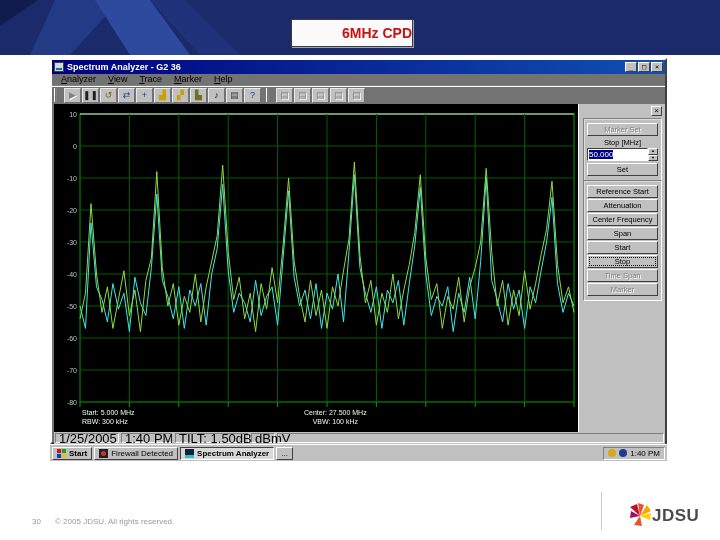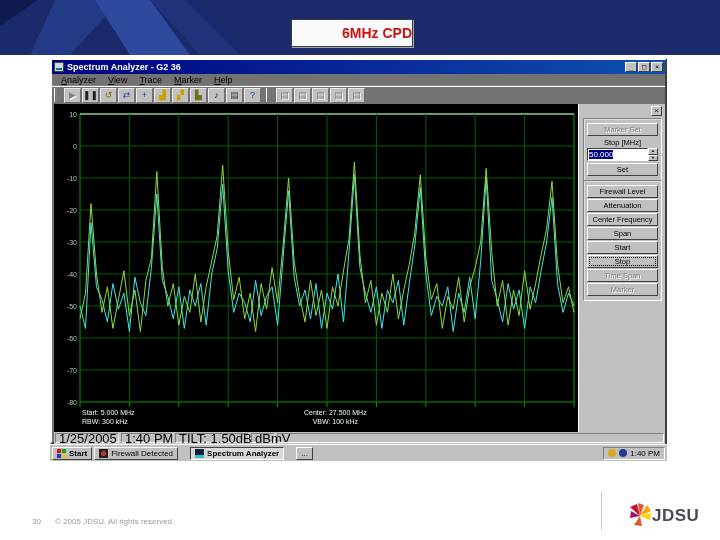--- a/index.html
+++ b/index.html
@@ -16,21 +16,21 @@
   
   .desktop { position:absolute; left:50px; top:58px; width:617px; height:403px; background:#c0c0c0; }
   .win { position:absolute; left:0; top:0; width:617px; height:386px; background:#737373;
     border:2px solid; border-color:#ffffff #404040 #404040 #ffffff; }
   .titlebar { height:14px; background:linear-gradient(90deg,#000080,#1050b0); display:flex; align-items:center; padding:0 2px; }
   .titlebar .appicon { width:10px; height:10px; background:#d0d8e8; border:1px solid #404040; margin-right:3px; position:relative; }
   .titlebar .appicon::after { content:""; position:absolute; left:1px; top:5px; width:6px; height:2px; background:#008080; }
   .titlebar .tb-title { color:#ffffff; font-size:9px; font-weight:bold; white-space:nowrap; flex:1; }
   .cap-btn { width:12px; height:10px; background:#c0c0c0; border:1px solid; border-color:#ffffff #404040 #404040 #ffffff;
     font-size:7px; line-height:8px; text-align:center; margin-left:1px; color:#000; font-family:"DejaVu Sans Mono",monospace; }
-  .menubar { height:12px; display:flex; align-items:center; padding-left:3px; border-bottom:1px solid #808080; box-shadow:0 1px 0 #ffffff; }
+  .menubar { height:12px; display:flex; align-items:flex-start; padding-left:3px; border-bottom:1px solid #808080; box-shadow:0 1px 0 #ffffff; }
   .menubar .mitem { font-size:9px; padding:0 6px; color:#000; }
   .toolbar { height:18px; display:flex; align-items:center; padding-left:2px; gap:2px; }
   .tgroup { display:flex; align-items:center; height:16px; padding:0 2px; }
   .grip { width:3px; height:14px; border-left:1px solid #ffffff; border-right:1px solid #808080; margin-right:3px; }
   .tbtn { width:17px; height:15px; display:flex; align-items:center; justify-content:center;
     font-size:9px; background:#c0c0c0; border:1px solid; border-color:#e8e8e8 #707070 #707070 #e8e8e8; margin-right:1px; }
   .tbtn.dis { color:#808080 !important; text-shadow:1px 1px 0 #ffffff; }
 
   
   .client { position:absolute; left:2px; top:44px; width:524px; height:328px; background:#000000; }
@@ -237,21 +237,21 @@
             <span class="val"><em>50.000</em></span>
             <span class="arrows">
               <div>▲</div>
               <div>▼</div>
             </span>
           </div>
           <div class="pbtn">Set</div>
         </div>
 
         <div class="group g2" id="pane-buttons">
-            <div class="pbtn">Firewall Level</div>
+            <div class="pbtn">Reference Start</div>
             <div class="pbtn">Attenuation</div>
             <div class="pbtn">Center Frequency</div>
             <div class="pbtn">Span</div>
             <div class="pbtn">Start</div>
             <div class="pbtn focus">Stop</div>
             <div class="pbtn dis">Time Span</div>
             <div class="pbtn dis">Marker</div>
           </div>
       </div>
 
@@ -267,21 +267,21 @@
     <div class="taskbar">
       <div class="task" style="font-weight:bold;">
         <svg class="ticon" viewBox="0 0 10 10">
           <rect x="0" y="0" width="4.5" height="4.5" fill="#d81010"></rect>
           <rect x="5.5" y="0" width="4.5" height="4.5" fill="#18a018"></rect>
           <rect x="0" y="5.5" width="4.5" height="4.5" fill="#1040c0"></rect>
           <rect x="5.5" y="5.5" width="4.5" height="4.5" fill="#e8c020"></rect>
         </svg>
         <span>Start</span>
       </div>
-      <span id="taskbar-tasks" style="display:flex;gap:12px;">
+      <span id="taskbar-tasks" style="display:flex;gap:2px;">
           <div class="task">
             <span class="ticon" style="background: radial-gradient(circle, rgb(192, 48, 48) 40%, rgb(32, 32, 32) 41%); box-shadow: none;"></span>
             <span>Firewall Detected</span>
           </div>
           <div class="task active">
             <span class="ticon" style="background: rgb(16, 32, 64); box-shadow: rgb(48, 192, 192) 0px -3px 0px inset;"></span>
             <span>Spectrum Analyzer</span>
           </div>
           <div class="task">
             <span>...</span>

